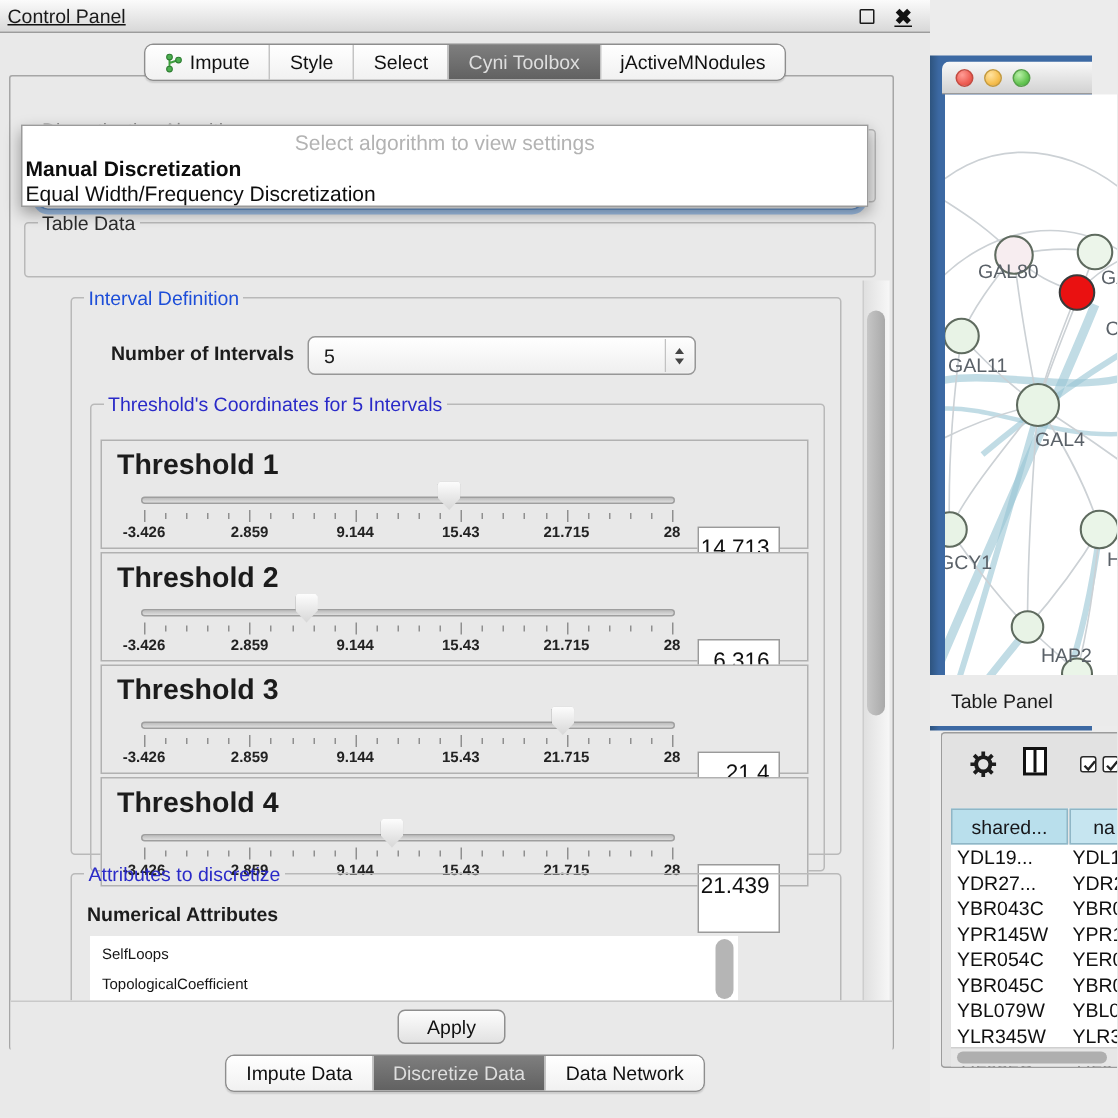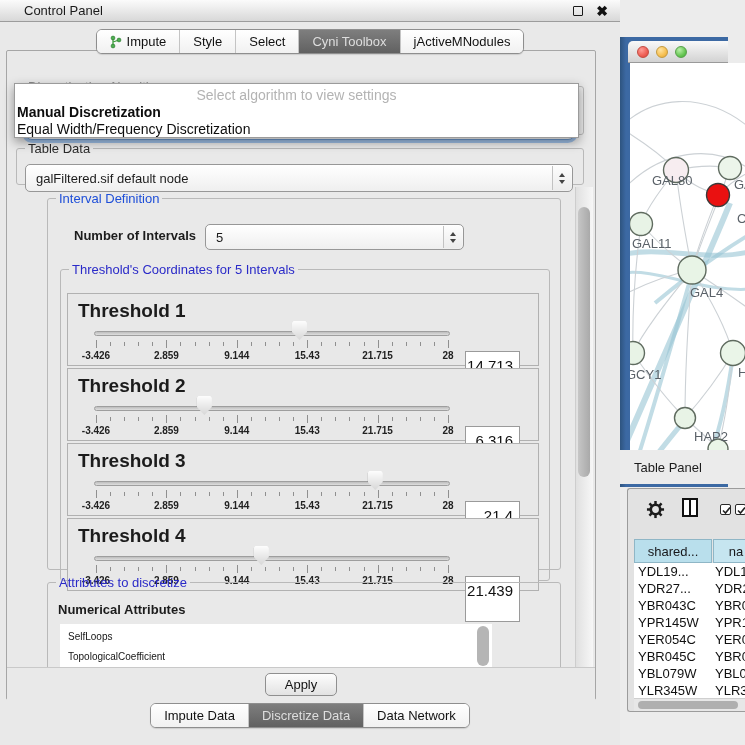--- a/index.html
+++ b/index.html
@@ -4,21 +4,21 @@
 <style>
 *{margin:0;padding:0;box-sizing:border-box;}
 html,body{width:745px;height:745px;}
 body{font-family:"Liberation Sans",sans-serif;background:#ececec;font-size:13px;color:#111;}
 .app{position:relative;width:745px;height:745px;overflow:hidden;background:#ececec;}
 
 
 .cp{position:absolute;left:0;top:0;width:620px;height:745px;background:#e9e9e9;}
 .cp-titlebar{position:absolute;left:0;top:0;width:620px;height:22px;
   background:linear-gradient(#fbfbfb,#d8d8d8);border-bottom:1px solid #9c9c9c;
-  display:flex;align-items:center;justify-content:space-between;padding-left:24px;}
+  display:flex;align-items:center;justify-content:space-between;padding-left:5px;text-decoration:underline;}
 .cp-title{font-size:13px;color:#1a1a1a;}
 .winbtns{display:flex;align-items:center;gap:13px;margin-right:12px;}
 .float-btn{width:10px;height:10px;border:1.6px solid #1a1a1a;border-radius:1px;display:inline-block;}
 .close-btn{font-size:14px;font-weight:bold;color:#111;line-height:10px;}
 
 
 .segctrl{position:absolute;left:0;width:620px;display:flex;justify-content:center;z-index:6;}
 .segctrl.top{top:29px;}
 .segctrl.bottom{top:703px;}
 .seg-wrap{display:flex;border:1px solid #8e8e8e;border-radius:6px;overflow:hidden;background:#fff;height:25px;box-shadow:0 1px 1px rgba(0,0,0,.12);}
@@ -166,27 +166,20 @@
 
     <div class="main-panel">
 
       <fieldset class="group alg-group">
         <legend class="gray">Discretization Algorithm</legend>
         <div class="combo focused alg-combo"></div>
       </fieldset>
 
       <fieldset class="group td-group">
         <legend class="dark">Table Data</legend>
-        <div class="combo td-combo">
-          <span>galFiltered.sif default node</span>
-          <span class="stepper">
-            <span class="arr-up"></span>
-            <span class="arr-dn"></span>
-          </span>
-        </div>
       </fieldset>
 
       <div class="viewport" style="position:absolute;">
         <fieldset class="group interval-group">
           <legend class="green">Interval Definition</legend>
           <span class="noi-label">Number of Intervals</span>
           <div class="combo noi-combo">
             <span>5</span>
             <span class="stepper">
               <span class="arr-up"></span>

